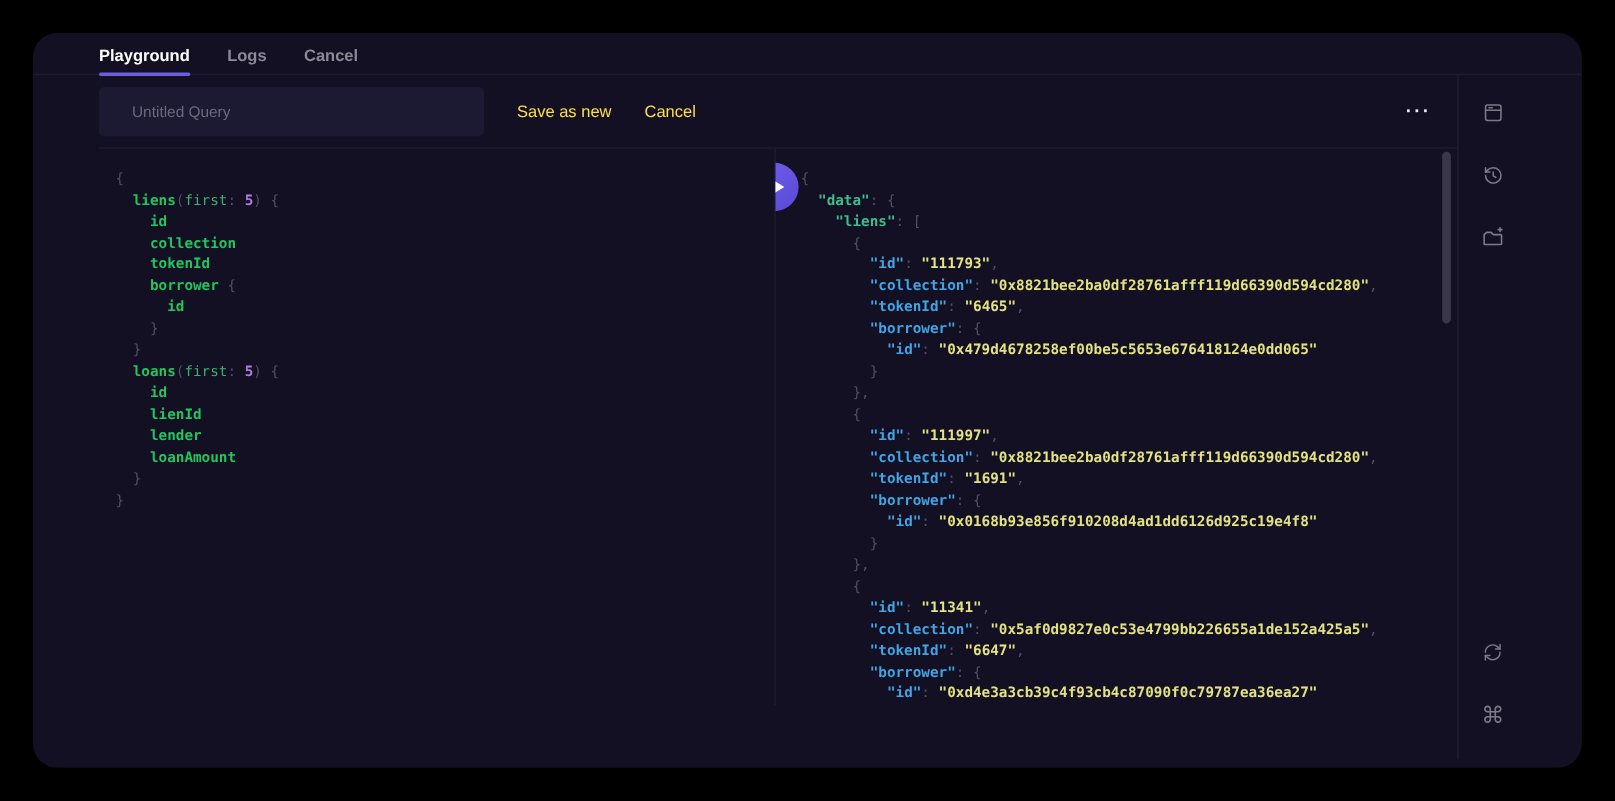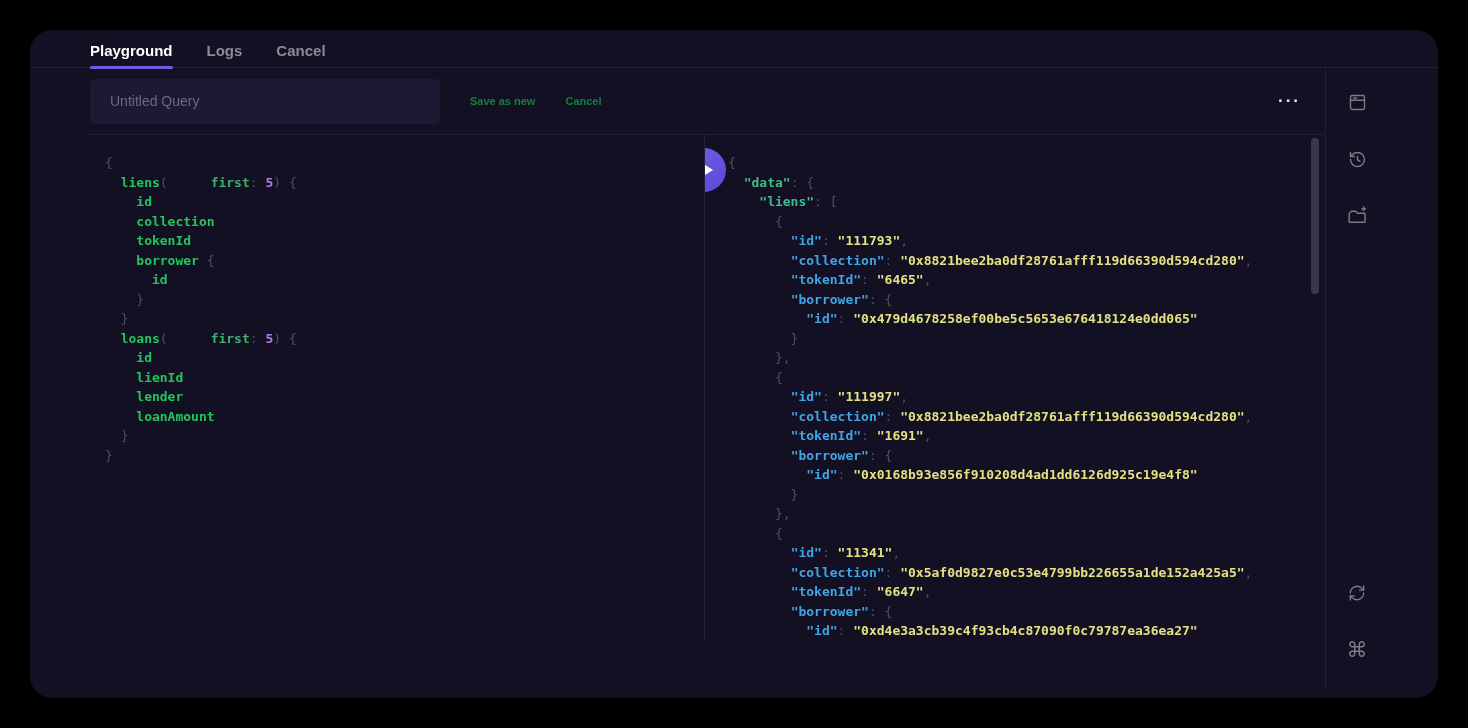--- a/index.html
+++ b/index.html
@@ -17,42 +17,42 @@
   .tab.active .tab-underline { position:absolute; left:0; right:0; bottom:-2px; height:3px;
          background:#6c5ce0; border-radius:2px; }
 
   .body-row { display:flex; height:calc(100% - 46px); }
   .main-col { flex:1; display:flex; flex-direction:column; min-width:0; }
 
   
   .toolbar { height:67px; margin-left:60px; border-bottom:1px solid #221f2e;
              display:flex; align-items:center; }
   .query-name { width:350px; height:45px; background:#1c1932; border:none; outline:none;
-                border-radius:5px; padding:0 20px; color:#e8e6f0; font-size:14px;
+                border-radius:5px; padding:0 30px; color:#e8e6f0; font-size:14px;
                 font-family:"Liberation Sans", sans-serif; }
   .query-name::placeholder { color:#6c697c; }
-  .tb-btn { background:none; border:none; color:#15803d; font-size:11px; font-weight:bold;
+  .tb-btn { background:none; border:none; color:#fde047; font-size:15px; font-weight:normal;
             font-family:"Liberation Sans", sans-serif; cursor:pointer; }
   .save-btn { margin-left:30px; }
   .cancel-btn { margin-left:30px; }
   .more-btn { margin-left:auto; margin-right:24px; color:#e8e6f0; font-size:17px;
               letter-spacing:2px; font-weight:bold; }
 
   
   .content { display:flex; height:506px; overflow:hidden; }
   .editor-pane { width:675px; border-right:1px solid #232033; padding:18px 0 0 75px;
                  overflow:hidden; }
   .response-pane { flex:1; position:relative; padding:18px 0 0 23px; overflow:hidden; }
 
   .code { font-family:"DejaVu Sans Mono","Liberation Mono",monospace; font-size:13px;
           line-height:19.5px; white-space:pre; color:#8d89a0; }
   .code-line { height:19.5px; }
   .tk-p  { color:#524d68; }
   .tk-f  { color:#22c55e; font-weight:bold; }
-  .tk-a  { color:#3eb06e; font-weight:bold;margin-left:43px; }
+  .tk-a  { color:#3eb06e; font-weight:normal; }
   .tk-n  { color:#b27ce6; font-weight:bold; }
   .tk-kg { color:#3fbd8d; font-weight:bold; }
   .tk-kb { color:#42a4e4; font-weight:bold; }
   .tk-s  { color:#e3e283; font-weight:bold; }
 
   .play-btn { position:absolute; left:-23px; top:13px; width:44px; height:44px;
               border-radius:50%; border:none; cursor:pointer; z-index:2;
               background:linear-gradient(135deg,#6f60ea 0%,#5b49d6 100%);
               display:flex; align-items:center; justify-content:center; }
   .play-tri { width:0; height:0; border-left:13px solid #ffffff;

